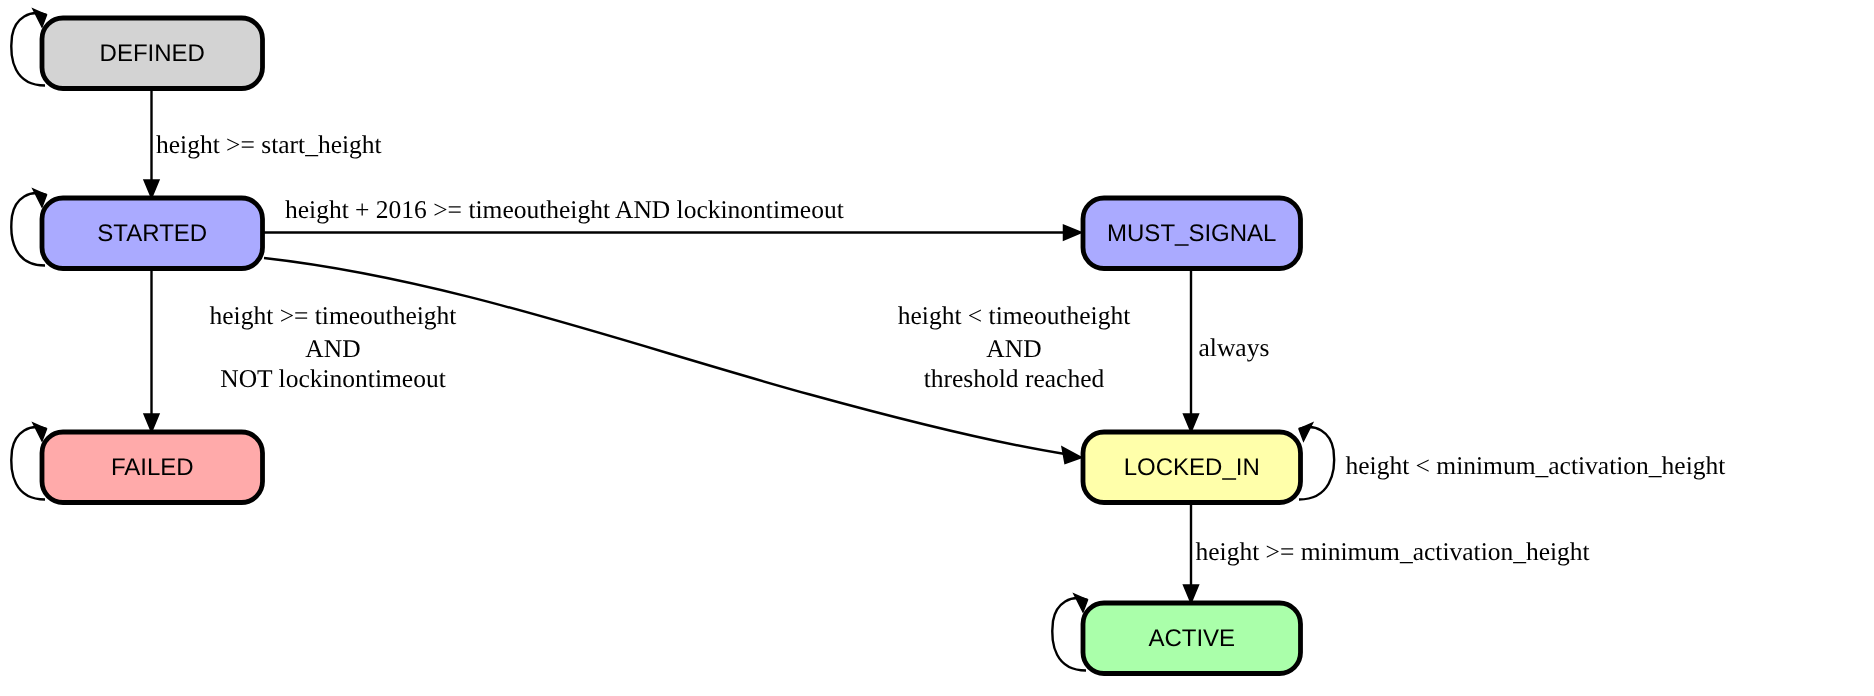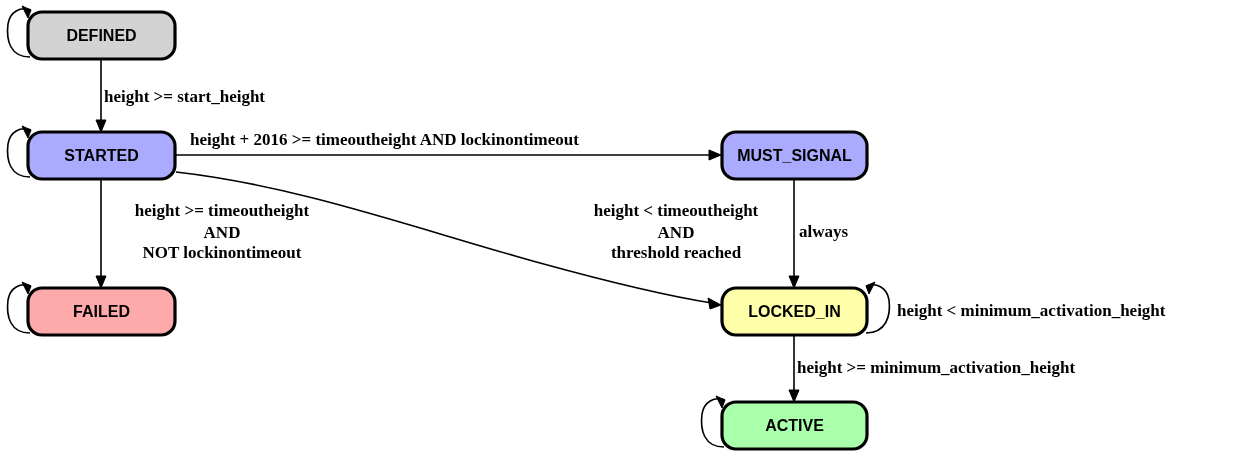--- a/index.html
+++ b/index.html
@@ -9,21 +9,20 @@
   }
   body {
     font-family: "Liberation Sans", sans-serif;
   }
   #diagram-root {
     position: relative;
     width: 1249px;
     height: 464px;
     background: #ffffff;
     overflow: hidden;
-    font-weight: bold;
   }
   svg#state-machine {
     display: block;
     width: 1249px;
     height: 464px;
   }
   .node-shape {
     stroke: #000000;
     stroke-width: 3.2;
   }

